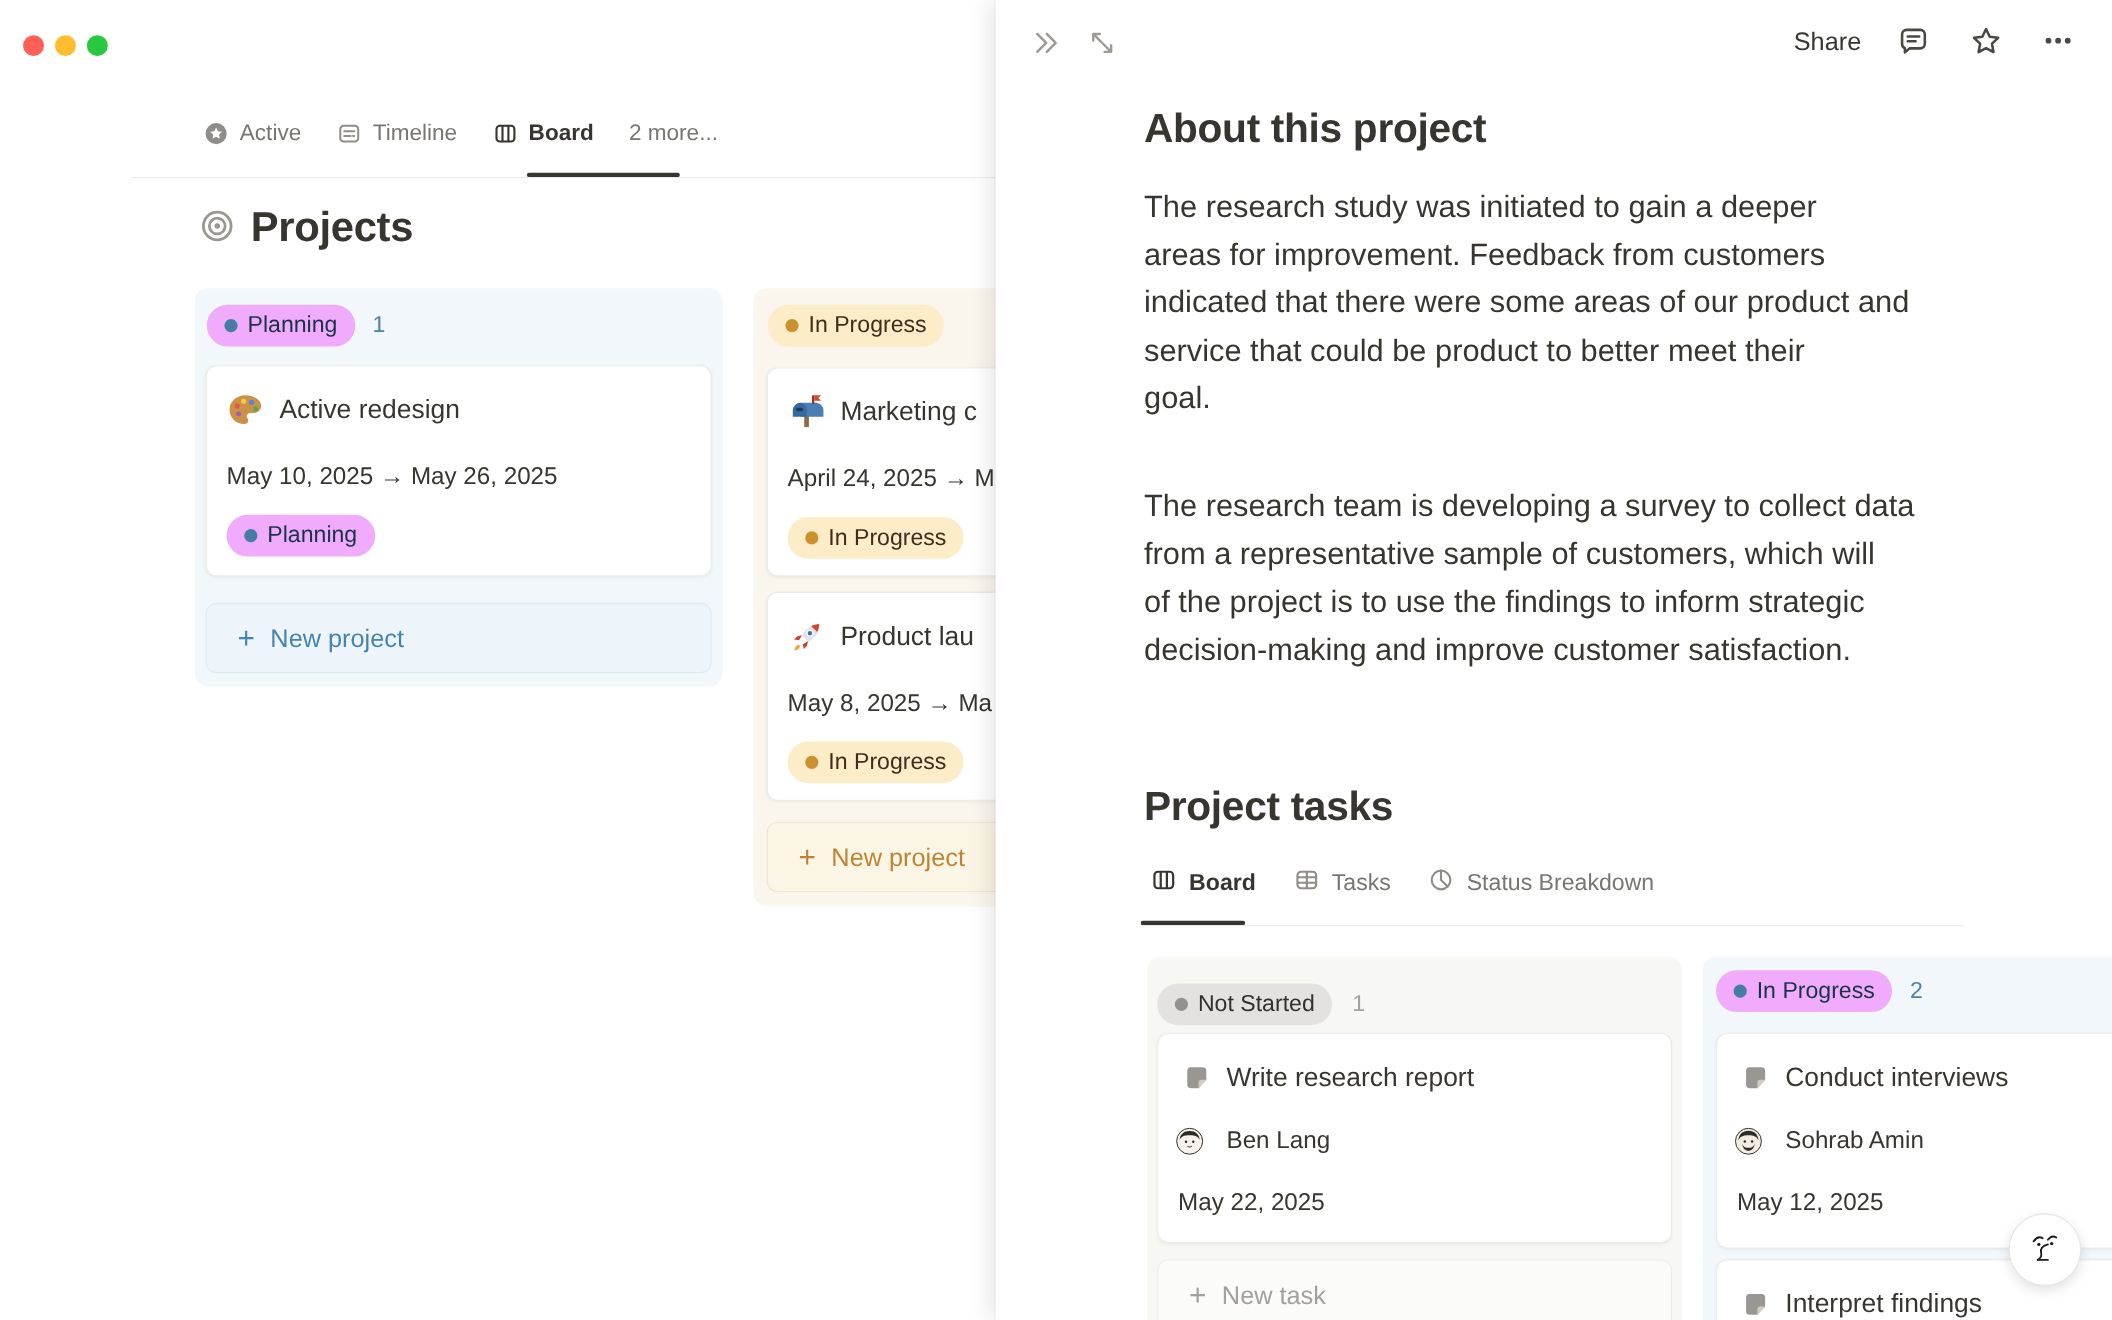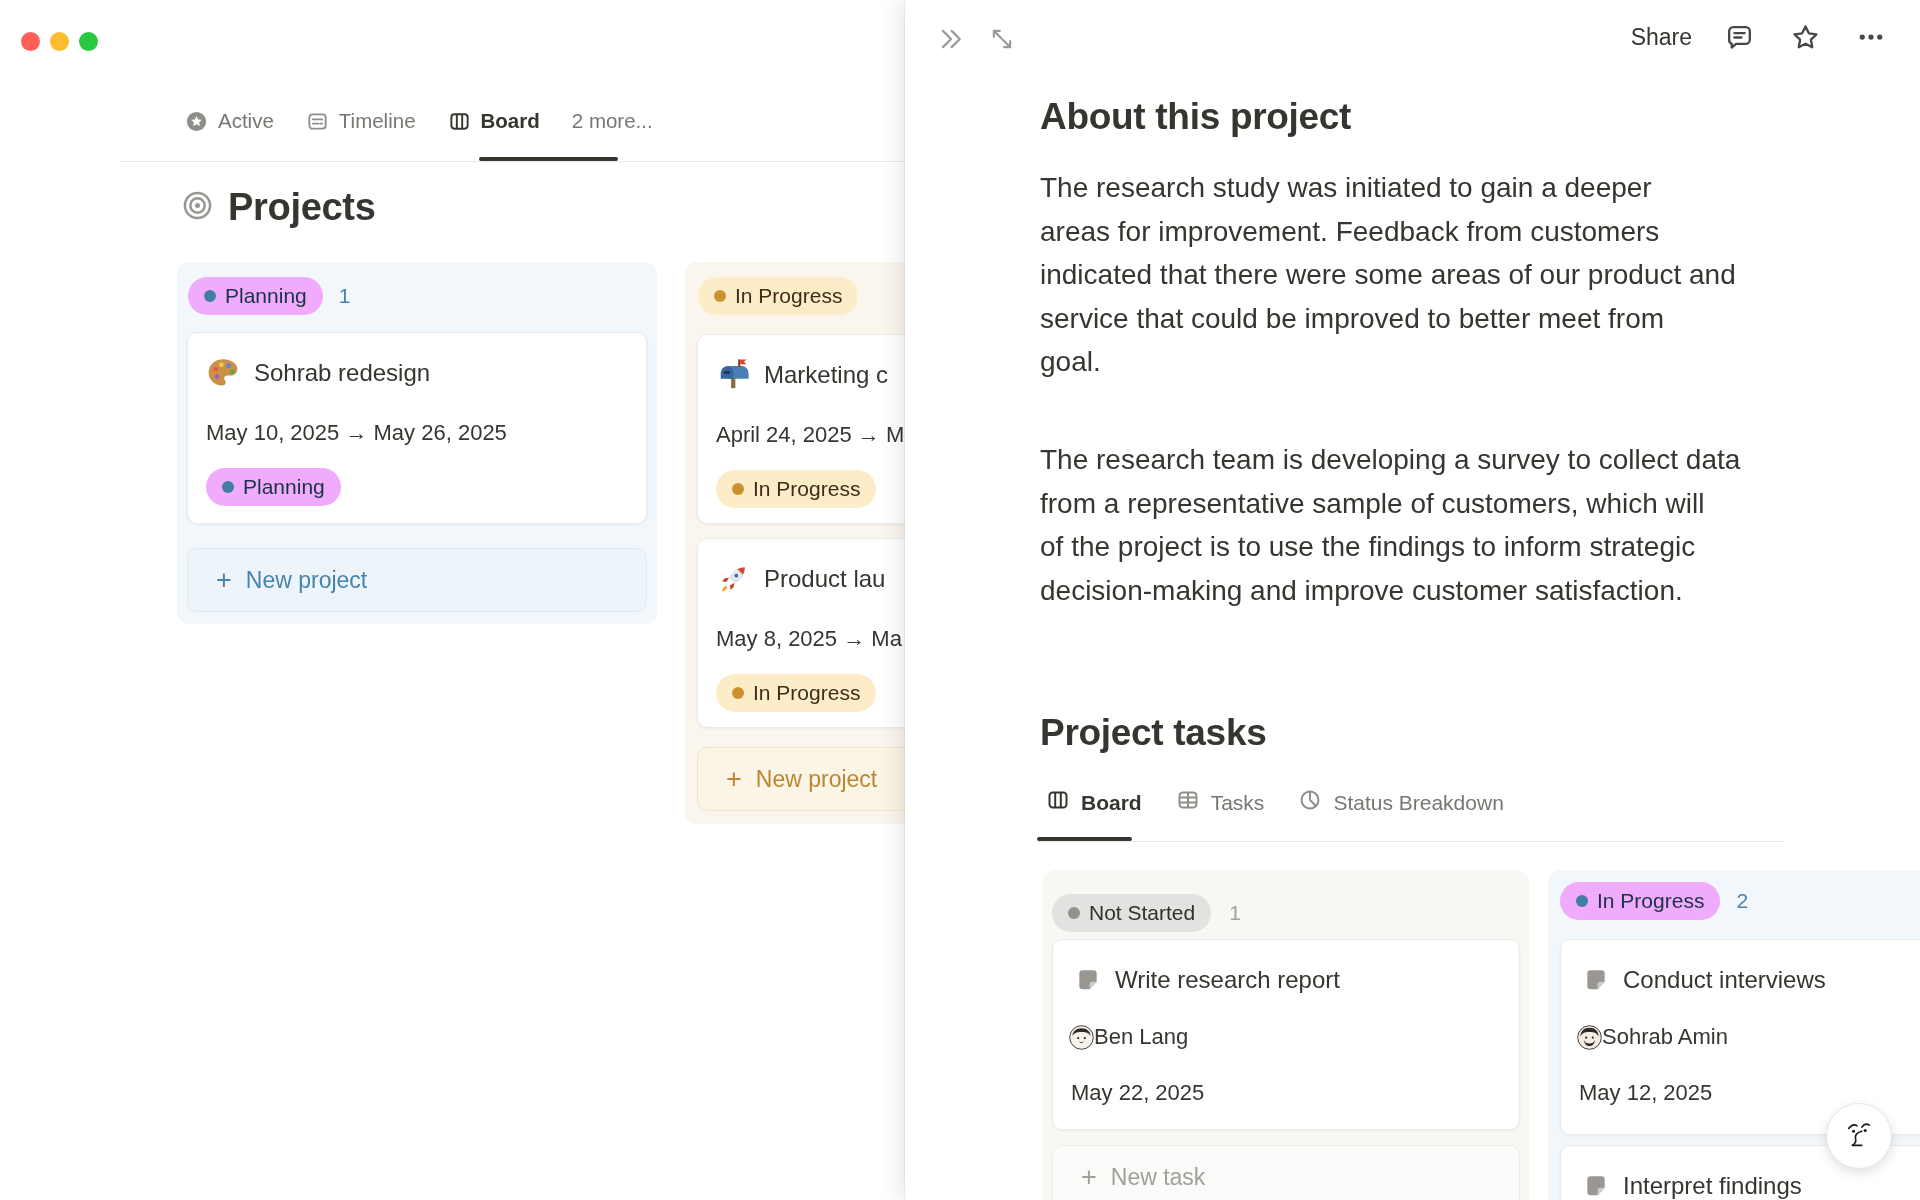--- a/index.html
+++ b/index.html
@@ -46,21 +46,21 @@
   .pill.gray .dot { background:#91918e; }
   .col-count { font-size:21px; font-weight:500; }
   .count-blue { color:#4d82ab; }
   .count-gray { color:#a5a29e; }
 
   .kcard { position:absolute; background:#fff; border:1px solid #ebebe9; border-radius:10px;
            box-shadow:0 1px 3px rgba(15,15,15,0.05); overflow:hidden; }
   .kcard .title-row { position:absolute; left:18px; right:12px; display:flex; align-items:center; gap:14px; }
   .kcard .title { font-size:24px; font-weight:500; color:#37352f; white-space:nowrap; }
   .kcard .meta { position:absolute; left:18px; font-size:22px; color:#37352f; white-space:nowrap; }
-  .kcard .person { position:absolute; left:16px; display:flex; align-items:center; gap:0; font-size:22px; color:#37352f; white-space:nowrap; }
+  .kcard .person { position:absolute; left:16px; display:flex; align-items:center; gap:21px; font-size:22px; color:#37352f; white-space:nowrap; }
   .kcard .tag-row { position:absolute; left:18px; }
 
   .new-btn { position:absolute; display:flex; align-items:center; gap:14px; height:64px; border-radius:10px;
              padding:0 28px; font-size:23px; cursor:default; white-space:nowrap; }
   .new-btn .plus { font-size:27px; font-weight:400; line-height:1; }
   .new-btn.blue   { color:#4484ae; background:#eef5fa; border:1px solid #ddeaf2; }
   .new-btn.yellow { color:#bd8533; background:#fbf5e5; border:1px solid #f0e5cb; }
   .new-btn.gray   { color:#a3a09c; background:rgba(255,255,255,0.55); border:1px solid #ececea; }
 
   .emoji-icon { width:34px; height:34px; flex:0 0 auto; }
@@ -158,21 +158,21 @@
         <span class="emoji-icon">
           <svg width="34" height="34" viewBox="0 0 36 36">
               <path d="M18 3.5C9.2 3.5 2.8 9.8 2.8 17.4c0 7.8 6.3 13.8 14.3 13.8 2.4 0 3.8-1.4 3.8-3.2 0-1-.4-1.6-.9-2.3-.4-.6-.7-1.2-.7-2 0-1.8 1.5-3.1 3.3-3.1h3.3c4.8 0 7.3-3.3 7.3-7.2C33.2 8.3 26.4 3.5 18 3.5z" fill="#cb9147"></path>
               <circle cx="10.3" cy="13.8" r="2.5" fill="#e25a4b"></circle>
               <circle cx="16.4" cy="9.3" r="2.5" fill="#f4c84b"></circle>
               <circle cx="24" cy="10.3" r="2.5" fill="#5a84d8"></circle>
               <circle cx="28" cy="16.6" r="2.4" fill="#57a94c"></circle>
               <circle cx="11.6" cy="21.6" r="2.4" fill="#9b5fb5"></circle>
             </svg>
         </span>
-        <span class="title">Sohrab redesign</span>
+        <span class="title">Active redesign</span>
       </div>
       <div class="meta" style="top:87px;">May 10, 2025 → May 26, 2025</div>
       <div class="tag-row" style="top:135px;">
         <span class="pill blue" style="font-size:21px;">
             <span class="dot"></span>
             <span>Planning</span>
           </span>
       </div>
     </div>
     <div class="new-btn blue" style="left:10px; top:286px; width:460px;">
@@ -272,21 +272,21 @@
             <circle cx="19" cy="12" r="2.1"></circle>
           </svg>
       </span>
     </div>
 
     <div class="peek-h2" style="top:96px;">About this project</div>
     <div class="para" style="top:166px;">
       <div>The research study was initiated to gain a deeper</div>
       <div>areas for improvement. Feedback from customers</div>
       <div>indicated that there were some areas of our product and</div>
-      <div>service that could be improved to better meet from</div>
+      <div>service that could be product to better meet their</div>
       <div>goal.</div>
     </div>
     <div class="para" style="top:438px;">
       <div>The research team is developing a survey to collect data</div>
       <div>from a representative sample of customers, which will</div>
       <div>of the project is to use the findings to inform strategic</div>
       <div>decision-making and improve customer satisfaction.</div>
     </div>
 
     <div class="peek-h2" style="top:712px;">Project tasks</div>

